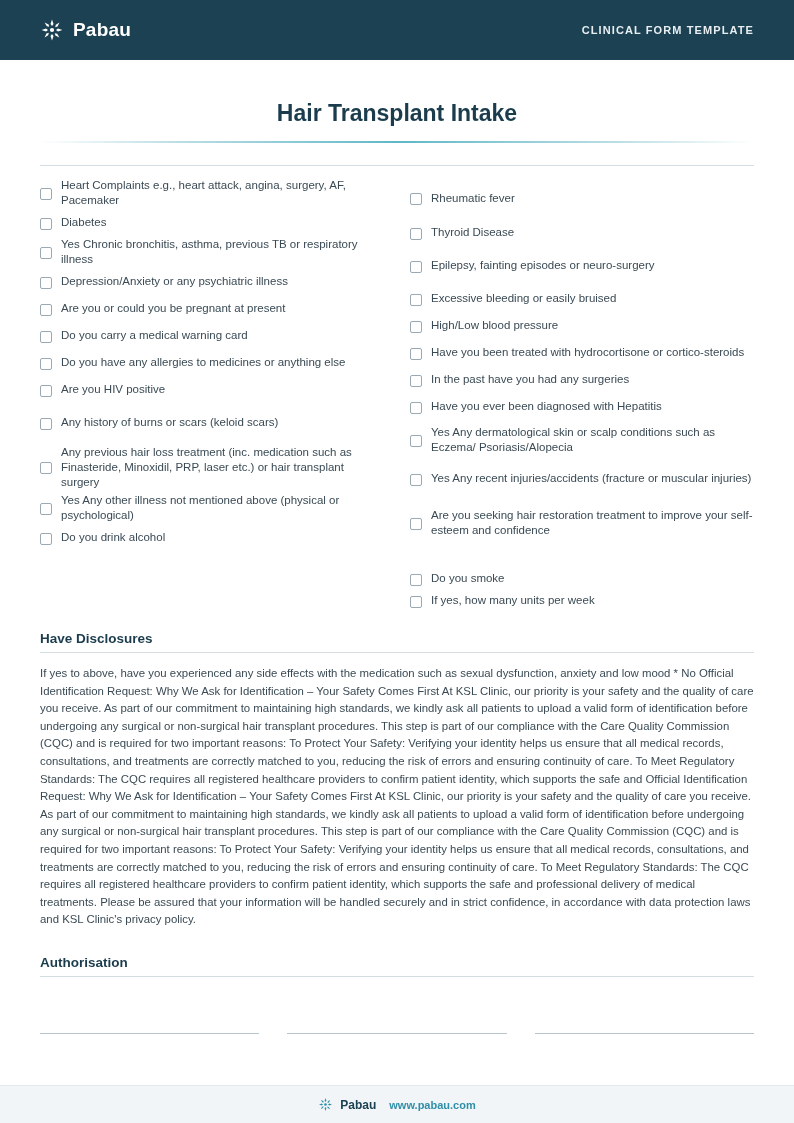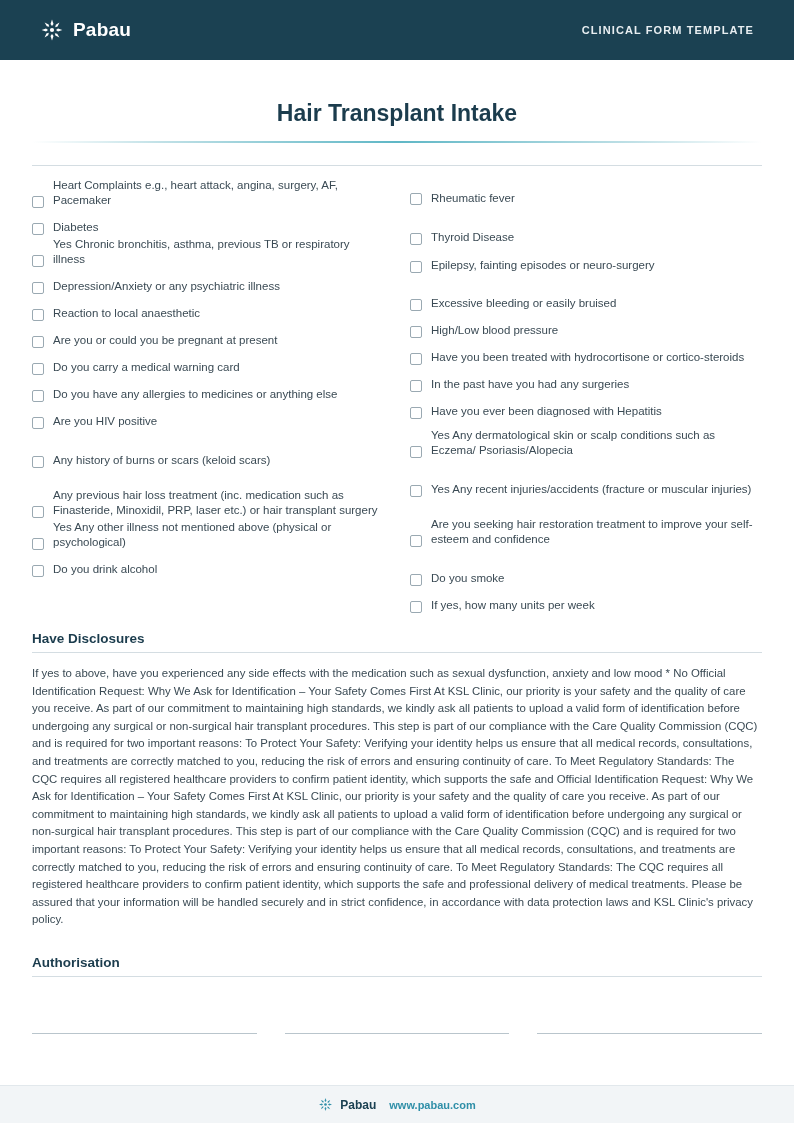--- a/index.html
+++ b/index.html
@@ -32,21 +32,21 @@
     letter-spacing: .2px;
   }
   .header-right {
     color: #e8eef1;
     font-size: 11px;
     font-weight: bold;
     letter-spacing: 1.1px;
   }
 
   
-  .page { padding: 0 32px; }
+  .page { padding: 0 40px; }
 
   .doc-title {
     text-align: center;
     font-size: 23px;
     font-weight: bold;
     color: #1b3c4d;
     margin: 40px 0 14px;
   }
   .title-rule {
     height: 2px;
@@ -94,21 +94,21 @@
 
   
   .check-grid {
     display: grid;
     grid-template-columns: 1fr 1fr;
     column-gap: 26px;
   }
   .check-col { display: flex; flex-direction: column; }
   .check-item {
     display: flex;
-    align-items: flex-end;
+    align-items: center;
     gap: 9px;
     min-height: 27px;
     padding-top: 2px;
   }
   .check-box {
     width: 12px;
     height: 12px;
     border: 1px solid #9aa9b2;
     border-radius: 2px;
     background: #fff;
@@ -211,24 +211,20 @@
       <div class="check-item">
           <span class="check-box"></span>
           <span class="check-text">Yes Chronic bronchitis, asthma, previous TB or respiratory illness</span>
         </div>
       <div class="check-item">
           <span class="check-box"></span>
           <span class="check-text">Depression/Anxiety or any psychiatric illness</span>
         </div>
       <div class="check-item">
           <span class="check-box"></span>
-          <span class="check-text">Reaction to local anaesthetic</span>
-        </div>
-      <div class="check-item">
-          <span class="check-box"></span>
           <span class="check-text">Are you or could you be pregnant at present</span>
         </div>
       <div class="check-item">
           <span class="check-box"></span>
           <span class="check-text">Do you carry a medical warning card</span>
         </div>
       <div class="check-item">
           <span class="check-box"></span>
           <span class="check-text">Do you have any allergies to medicines or anything else</span>
         </div>

